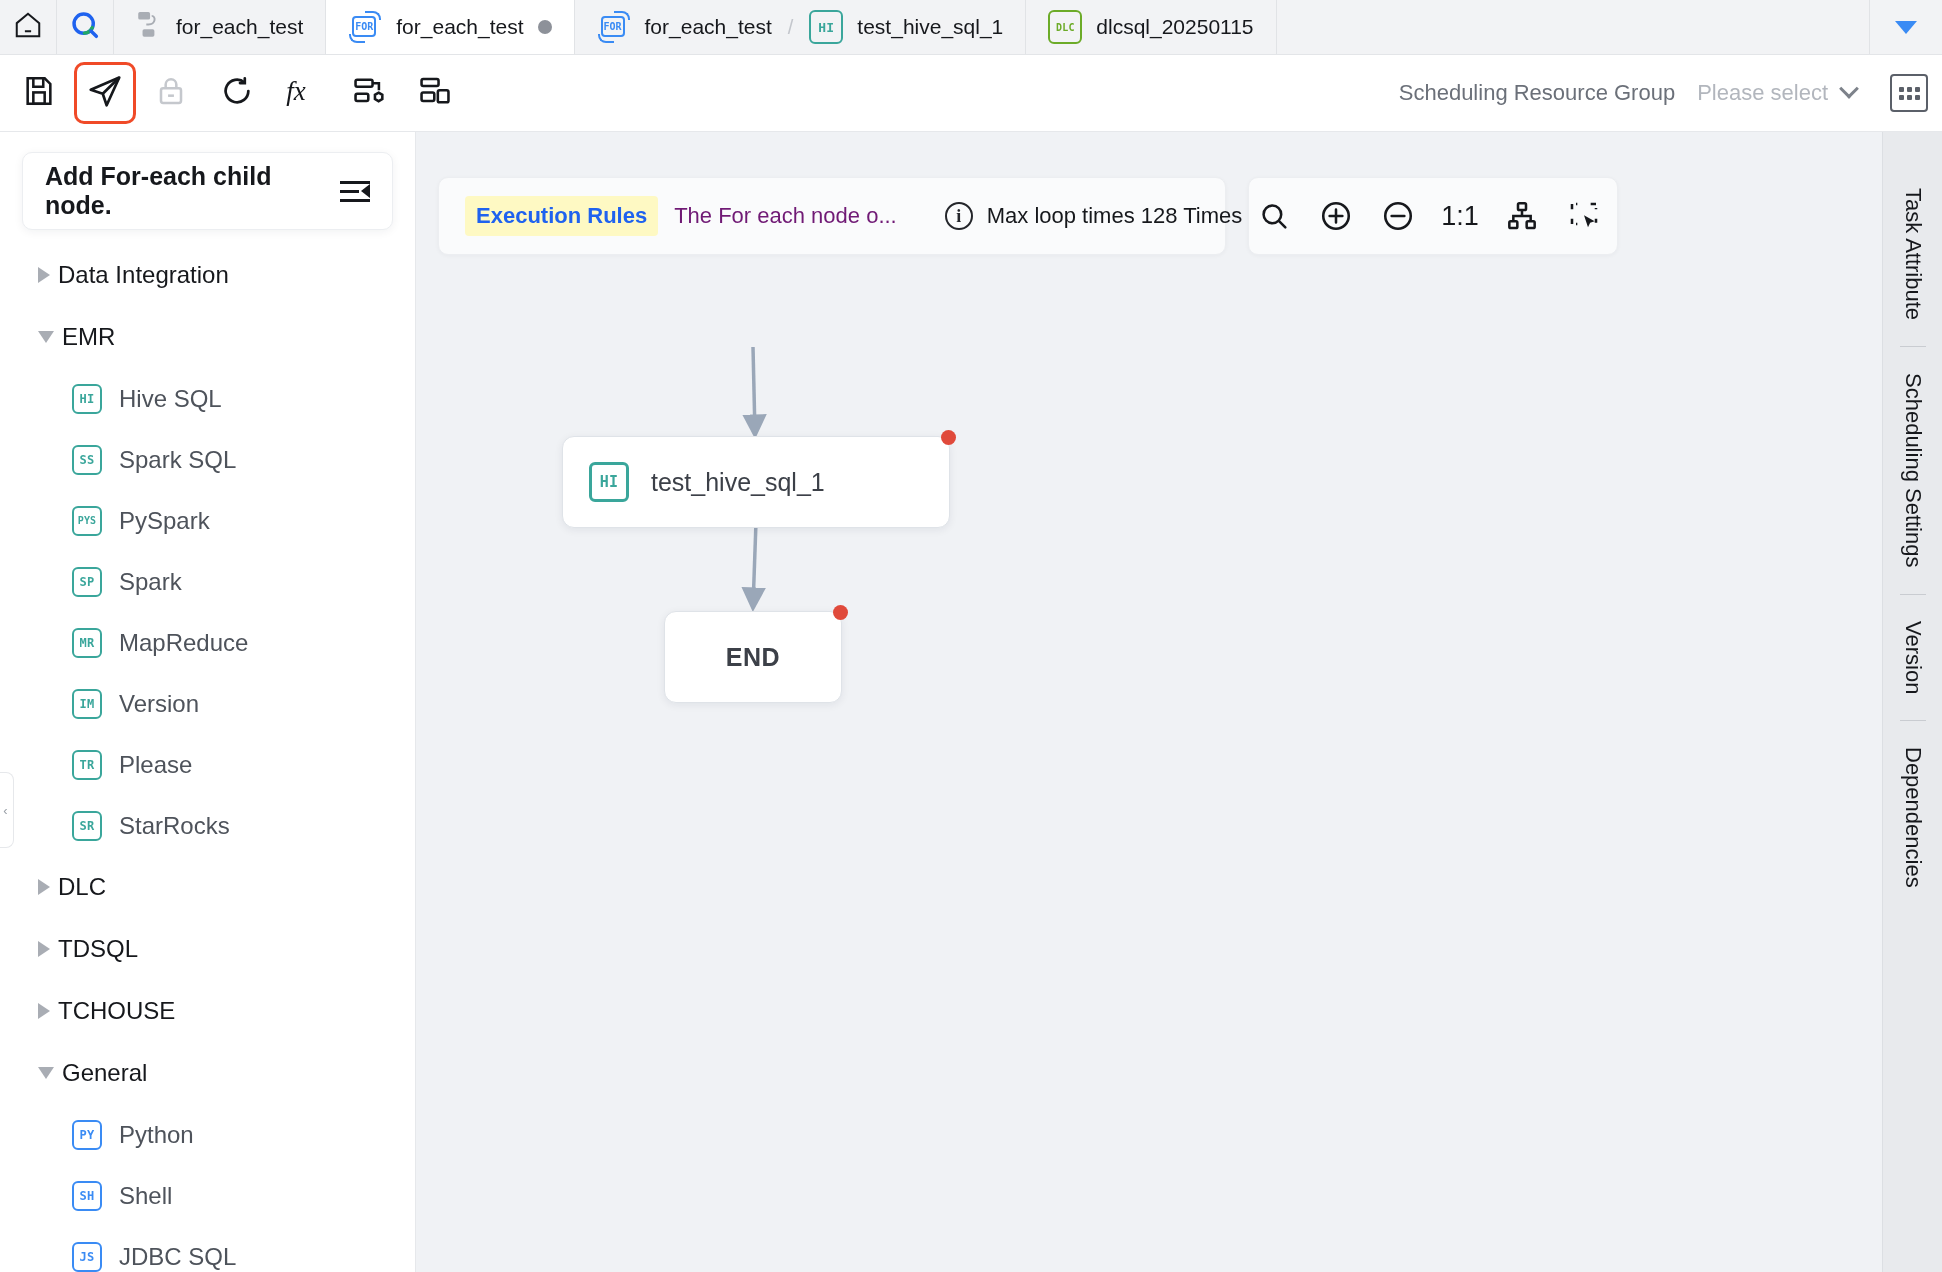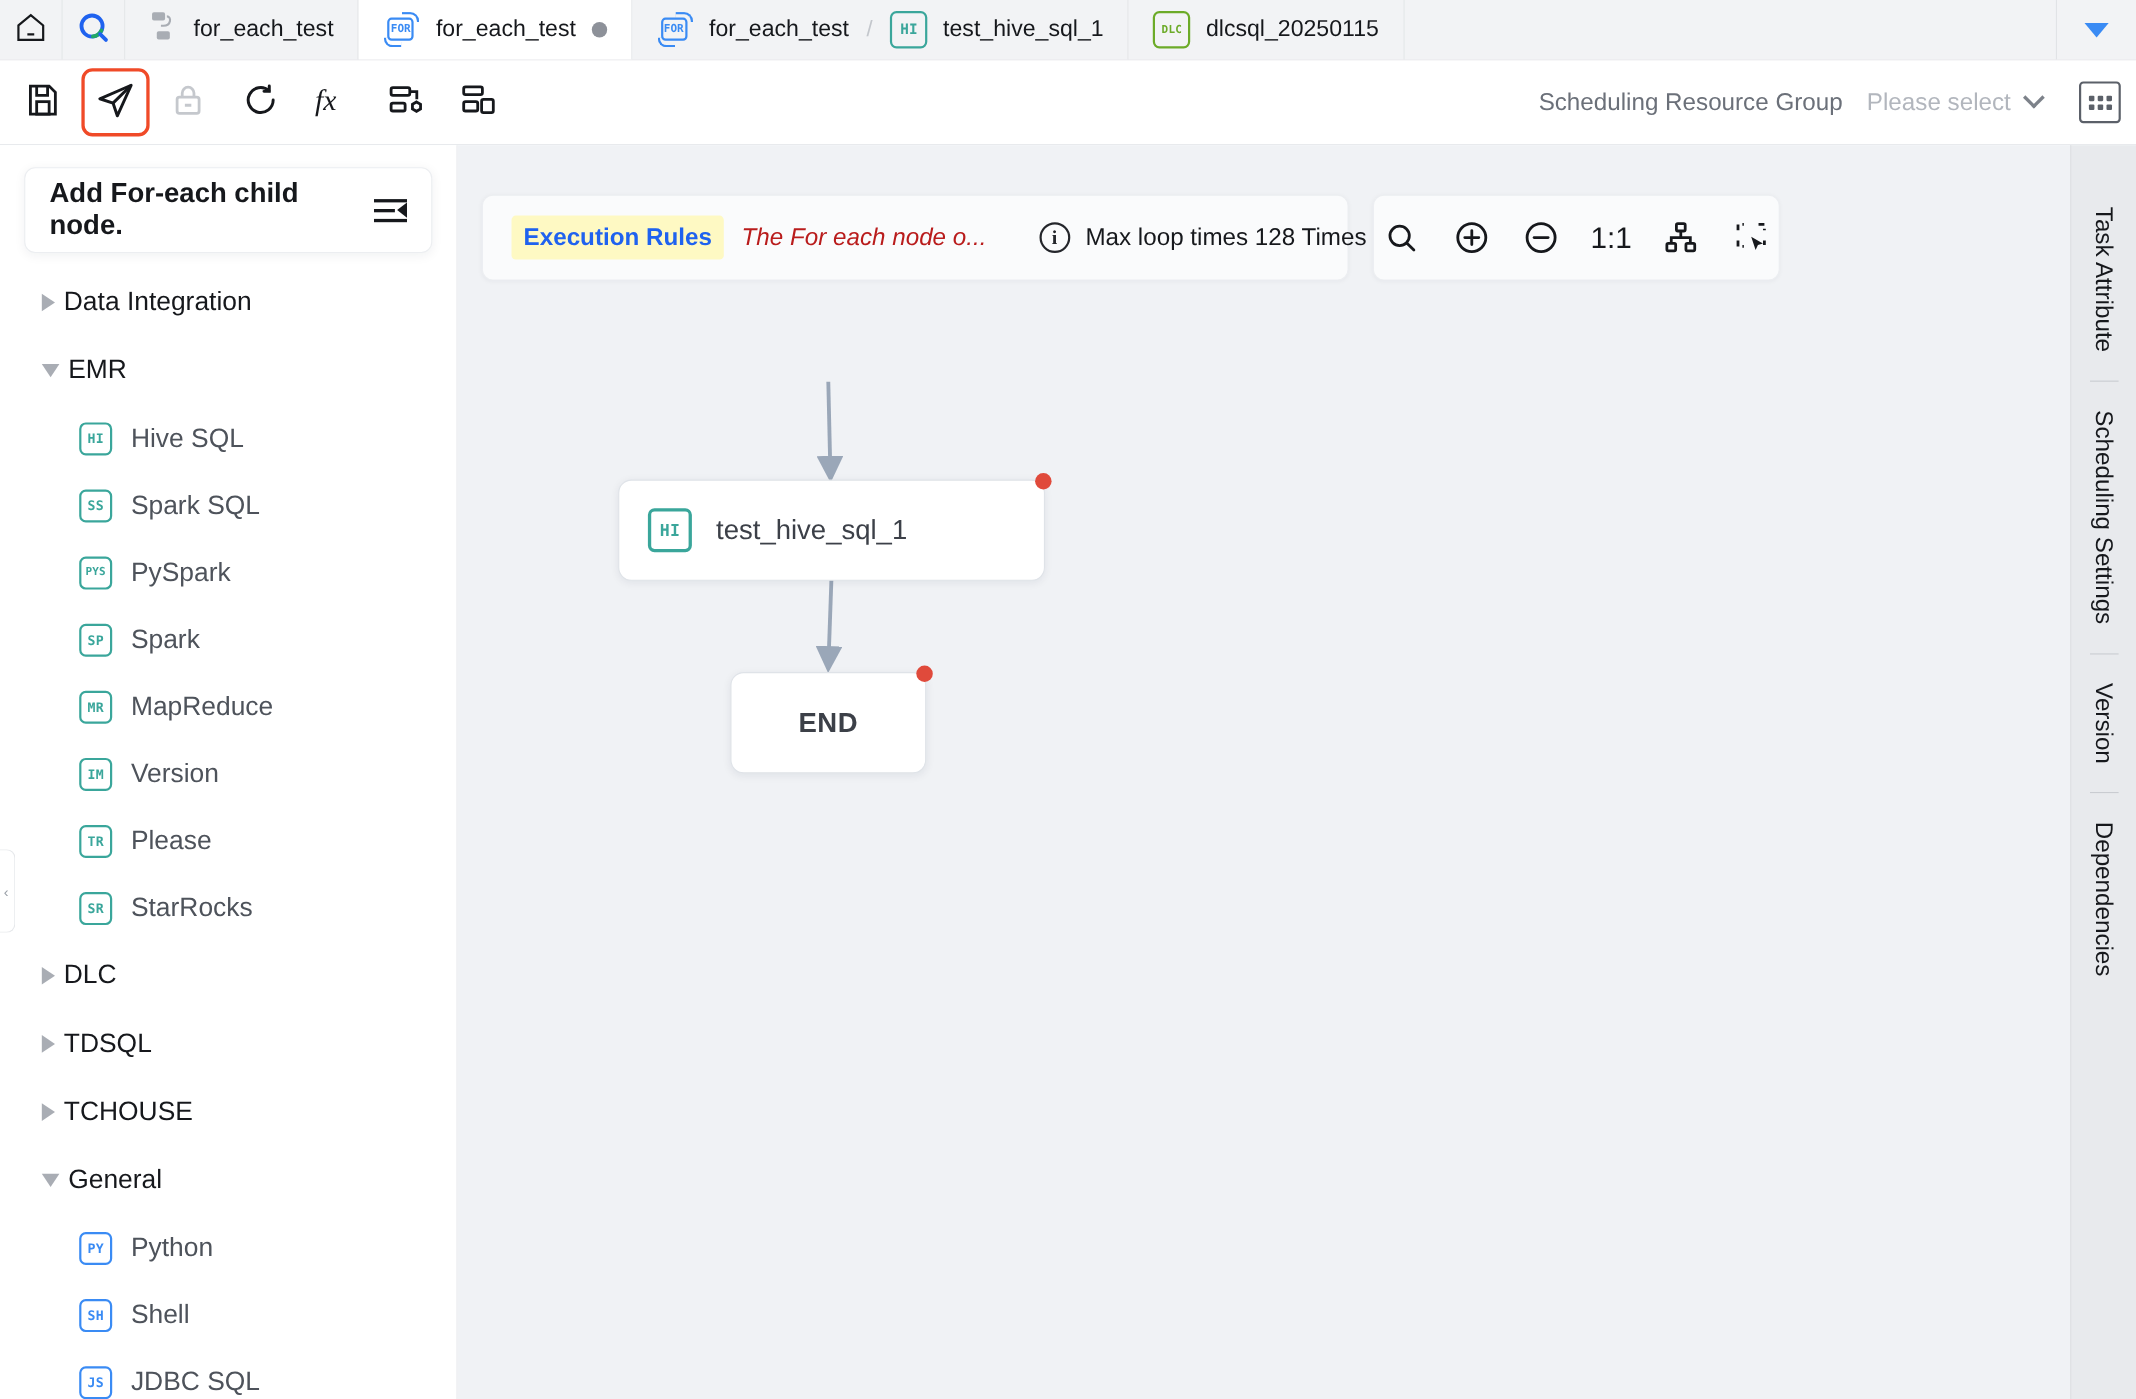--- a/index.html
+++ b/index.html
@@ -198,36 +198,36 @@
     border-radius: 10px;
     display: flex; align-items: center; padding: 0 26px;
     box-shadow: 0 1px 4px rgba(20,30,50,.04);
   }
   .pill {
     background: #fef9c3; color: #1f62ef;
     font-size: 22px; font-weight: 700;
     padding: 7px 11px; border-radius: 4px; cursor: pointer;
     white-space: nowrap;
   }
-  .rules-desc { font-size: 22px; color: #b91c1c; margin-left: 16px; white-space: nowrap; font-style: italic; }
+  .rules-desc { font-size: 22px; color: #701a75; margin-left: 16px; white-space: nowrap; }
   .info-circle {
     width: 28px; height: 28px; border: 2.5px solid #24262b; border-radius: 50%;
     display: flex; align-items: center; justify-content: center;
     font-size: 18px; font-weight: 700; color: #24262b;
     font-family: "Liberation Serif", serif;
     margin-left: 48px; flex: none;
   }
   .loop-text { font-size: 22px; color: #16181c; margin-left: 14px; white-space: nowrap; }
   .link-blue { color: #2a72f8; cursor: pointer; }
 
   .zoom-bar {
     position: absolute; top: 45px; left: 832px;
     height: 78px; width: 370px;
     background: #fafbfc; border: 1px solid #eceef1; border-radius: 10px;
-    display: flex; align-items: center; justify-content: space-between;
+    display: flex; align-items: center; justify-content: flex-start;
     box-shadow: 0 1px 4px rgba(20,30,50,.04);
     gap: 12px;
   }
   .zb { width: 50px; height: 50px; display:flex; align-items:center; justify-content:center; cursor: pointer; }
 
   
   .node {
     position: absolute; background: #fff;
     border: 1px solid #dfe3e8; border-radius: 12px;
     box-shadow: 0 2px 8px rgba(20,30,50,.07);

